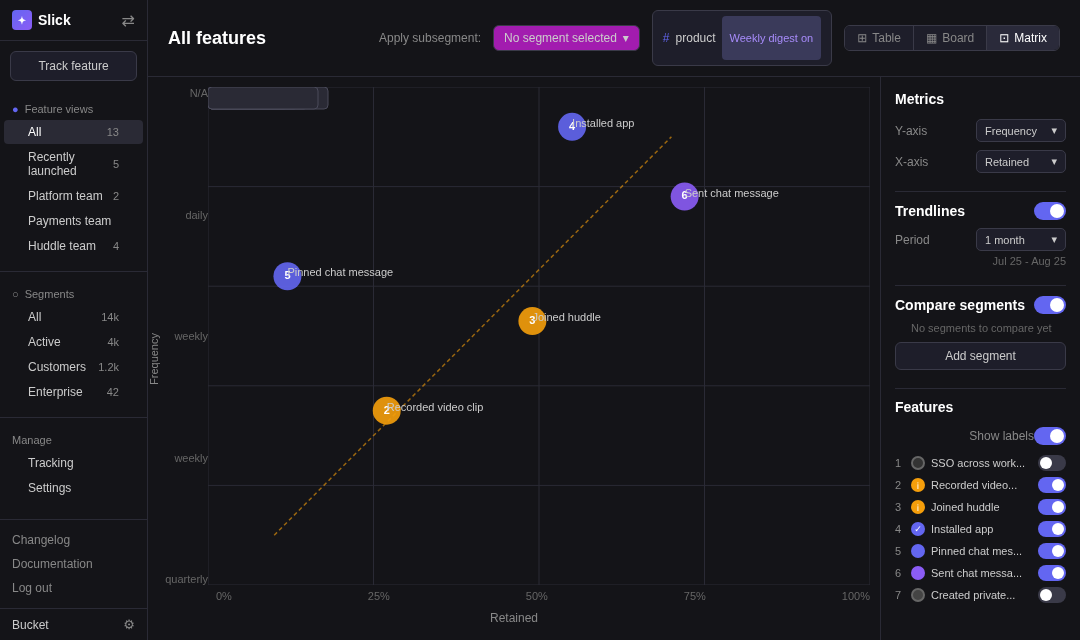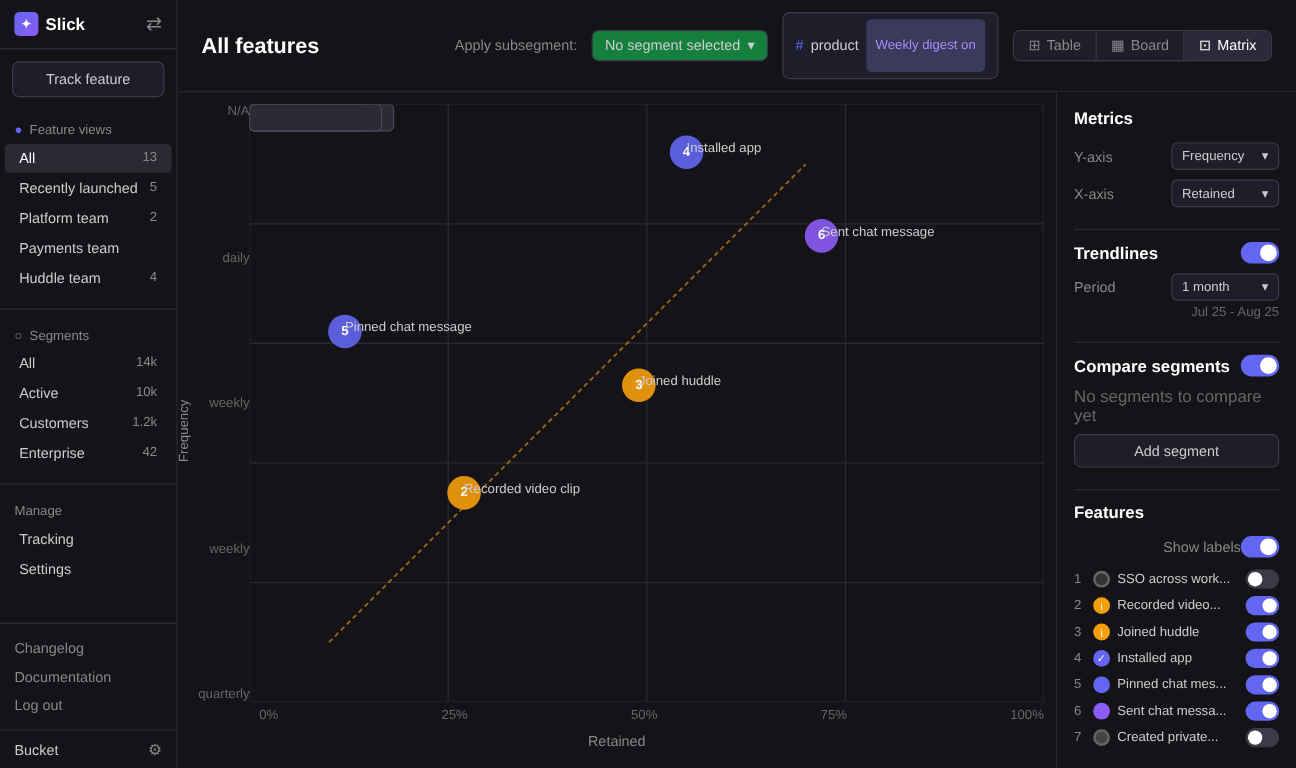--- a/index.html
+++ b/index.html
@@ -7,36 +7,36 @@
 
     
     .sidebar { width: 148px; background: #141418; border-right: 1px solid #2a2a35; display: flex; flex-direction: column; height: 640px; flex-shrink: 0; }
     .sidebar-header { padding: 10px 12px; display: flex; align-items: center; justify-content: space-between; border-bottom: 1px solid #2a2a35; }
     .sidebar-logo { display: flex; align-items: center; gap: 6px; color: #fff; font-weight: 600; font-size: 14px; }
     .logo-icon { width: 20px; height: 20px; background: linear-gradient(135deg, #6366f1, #8b5cf6); border-radius: 4px; display: flex; align-items: center; justify-content: center; color: #fff; font-size: 10px; font-weight: 700; }
     .sidebar-collapse-btn { color: #888; cursor: pointer; font-size: 16px; }
     .sidebar-track-btn { margin: 10px 10px; background: #1e1e2a; border: 1px solid #3a3a48; color: #ccc; padding: 7px 12px; border-radius: 6px; cursor: pointer; font-size: 12px; text-align: center; }
     .sidebar-section { padding: 8px 0; }
     .sidebar-section-header { padding: 4px 12px; font-size: 11px; color: #888; display: flex; align-items: center; gap: 6px; }
-    .sidebar-item { display: flex; align-items: flex-start; justify-content: space-between; padding: 5px 12px; cursor: pointer; border-radius: 4px; margin: 1px 4px; color: #ccc; font-size: 12px; }
+    .sidebar-item { display: flex; align-items: center; justify-content: space-between; padding: 5px 24px; cursor: pointer; border-radius: 4px; margin: 1px 4px; color: #ccc; font-size: 12px; }
     .sidebar-item.active { background: #2a2a35; color: #fff; }
     .sidebar-count { color: #888; font-size: 11px; }
     .sidebar-divider { border: none; border-top: 1px solid #2a2a35; margin: 4px 0; }
     .sidebar-bottom { margin-top: auto; border-top: 1px solid #2a2a35; padding: 8px 0; }
     .sidebar-bottom-item { padding: 5px 12px; cursor: pointer; color: #888; font-size: 12px; }
     .sidebar-bucket { display: flex; align-items: center; justify-content: space-between; padding: 8px 12px; border-top: 1px solid #2a2a35; }
     .sidebar-bucket-label { color: #ccc; font-size: 12px; }
     .gear-icon { color: #888; cursor: pointer; }
 
     
     .main { flex: 1; display: flex; flex-direction: column; height: 640px; overflow: hidden; }
     .topbar { display: flex; align-items: center; padding: 10px 20px; border-bottom: 1px solid #2a2a35; gap: 12px; background: #141418; }
     .page-title { font-size: 18px; font-weight: 600; color: #fff; flex: 1; }
     .subsegment-label { color: #888; font-size: 12px; white-space: nowrap; }
-    .segment-select { background: #15803d; border: 1px solid #3a3a48; color: #ccc; padding: 5px 10px; border-radius: 6px; font-size: 12px; cursor: pointer; display: flex; align-items: center; gap: 6px; }
+    .segment-select { background: #a21caf; border: 1px solid #3a3a48; color: #ccc; padding: 5px 10px; border-radius: 6px; font-size: 12px; cursor: pointer; display: flex; align-items: center; gap: 6px; }
     .product-tag { display: flex; align-items: center; gap: 6px; background: #1e1e2a; border: 1px solid #3a3a48; padding: 5px 10px; border-radius: 6px; font-size: 12px; color: #ccc; }
     .product-hash { color: #6366f1; }
     .weekly-badge { background: #3a3a5a; color: #a78bfa; padding: 16px 8px; border-radius: 4px; font-size: 11px; }
     .view-tabs { display: flex; border: 1px solid #3a3a48; border-radius: 6px; overflow: hidden; }
     .view-tab { padding: 5px 12px; font-size: 12px; cursor: pointer; color: #888; background: #1e1e2a; border-right: 1px solid #3a3a48; display: flex; align-items: center; gap: 5px; }
     .view-tab:last-child { border-right: none; }
     .view-tab.active { background: #2a2a3a; color: #fff; }
 
     
     .content { display: flex; flex: 1; overflow: hidden; }
@@ -47,21 +47,21 @@
     .panel-section { margin-bottom: 18px; }
     .panel-title { font-size: 14px; font-weight: 600; color: #fff; margin-bottom: 12px; }
     .metric-row { display: flex; align-items: center; justify-content: space-between; margin-bottom: 8px; }
     .metric-label { color: #888; font-size: 12px; }
     .metric-select { background: #1e1e2a; border: 1px solid #3a3a48; color: #ccc; padding: 4px 8px; border-radius: 5px; font-size: 11px; cursor: pointer; display: flex; align-items: center; gap: 4px; min-width: 90px; justify-content: space-between; }
     .toggle { width: 32px; height: 18px; background: #6366f1; border-radius: 9px; position: relative; cursor: pointer; flex-shrink: 0; }
     .toggle::after { content: ''; position: absolute; width: 14px; height: 14px; background: #fff; border-radius: 50%; top: 2px; right: 2px; }
     .period-row { display: flex; align-items: center; justify-content: space-between; margin-bottom: 4px; }
     .period-date { text-align: right; color: #666; font-size: 11px; margin-bottom: 8px; }
     .add-segment-btn { background: #1e1e2a; border: 1px solid #3a3a48; color: #ccc; padding: 6px 12px; border-radius: 6px; cursor: pointer; font-size: 12px; width: 100%; text-align: center; }
-    .no-segments { color: #666; font-size: 14px; margin-bottom: 8px; }
+    .no-segments { color: #666; font-size: 11px; margin-bottom: 8px; margin-left: 16px; }
     .feature-item { display: flex; align-items: center; gap: 6px; margin-bottom: 6px; }
     .feature-num { color: #888; font-size: 11px; width: 10px; flex-shrink: 0; }
     .feature-dot { width: 14px; height: 14px; border-radius: 50%; flex-shrink: 0; display: flex; align-items: center; justify-content: center; font-size: 8px; }
     .feature-name { color: #ccc; font-size: 11px; flex: 1; overflow: hidden; text-overflow: ellipsis; white-space: nowrap; }
     .feature-toggle { width: 28px; height: 16px; background: #6366f1; border-radius: 8px; position: relative; cursor: pointer; flex-shrink: 0; }
     .feature-toggle::after { content: ''; position: absolute; width: 12px; height: 12px; background: #fff; border-radius: 50%; top: 2px; right: 2px; }
     .feature-toggle.off { background: #3a3a48; }
     .feature-toggle.off::after { left: 2px; right: auto; }
     .divider { border: none; border-top: 1px solid #2a2a35; margin: 10px 0; }
     .show-labels-row { display: flex; align-items: center; justify-content: flex-end; margin-bottom: 10px; }
@@ -114,21 +114,21 @@
     <div class="sidebar-section-header">
       <span style="color:#888;">○</span>
       <span>Segments</span>
     </div>
     <div class="sidebar-item">
       <span>All</span>
       <span class="sidebar-count">14k</span>
     </div>
     <div class="sidebar-item">
       <span>Active</span>
-      <span class="sidebar-count">10k</span>
+      <span class="sidebar-count">4k</span>
     </div>
     <div class="sidebar-item">
       <span>Customers</span>
       <span class="sidebar-count">1.2k</span>
     </div>
     <div class="sidebar-item">
       <span>Enterprise</span>
       <span class="sidebar-count">42</span>
     </div>
   </div>

